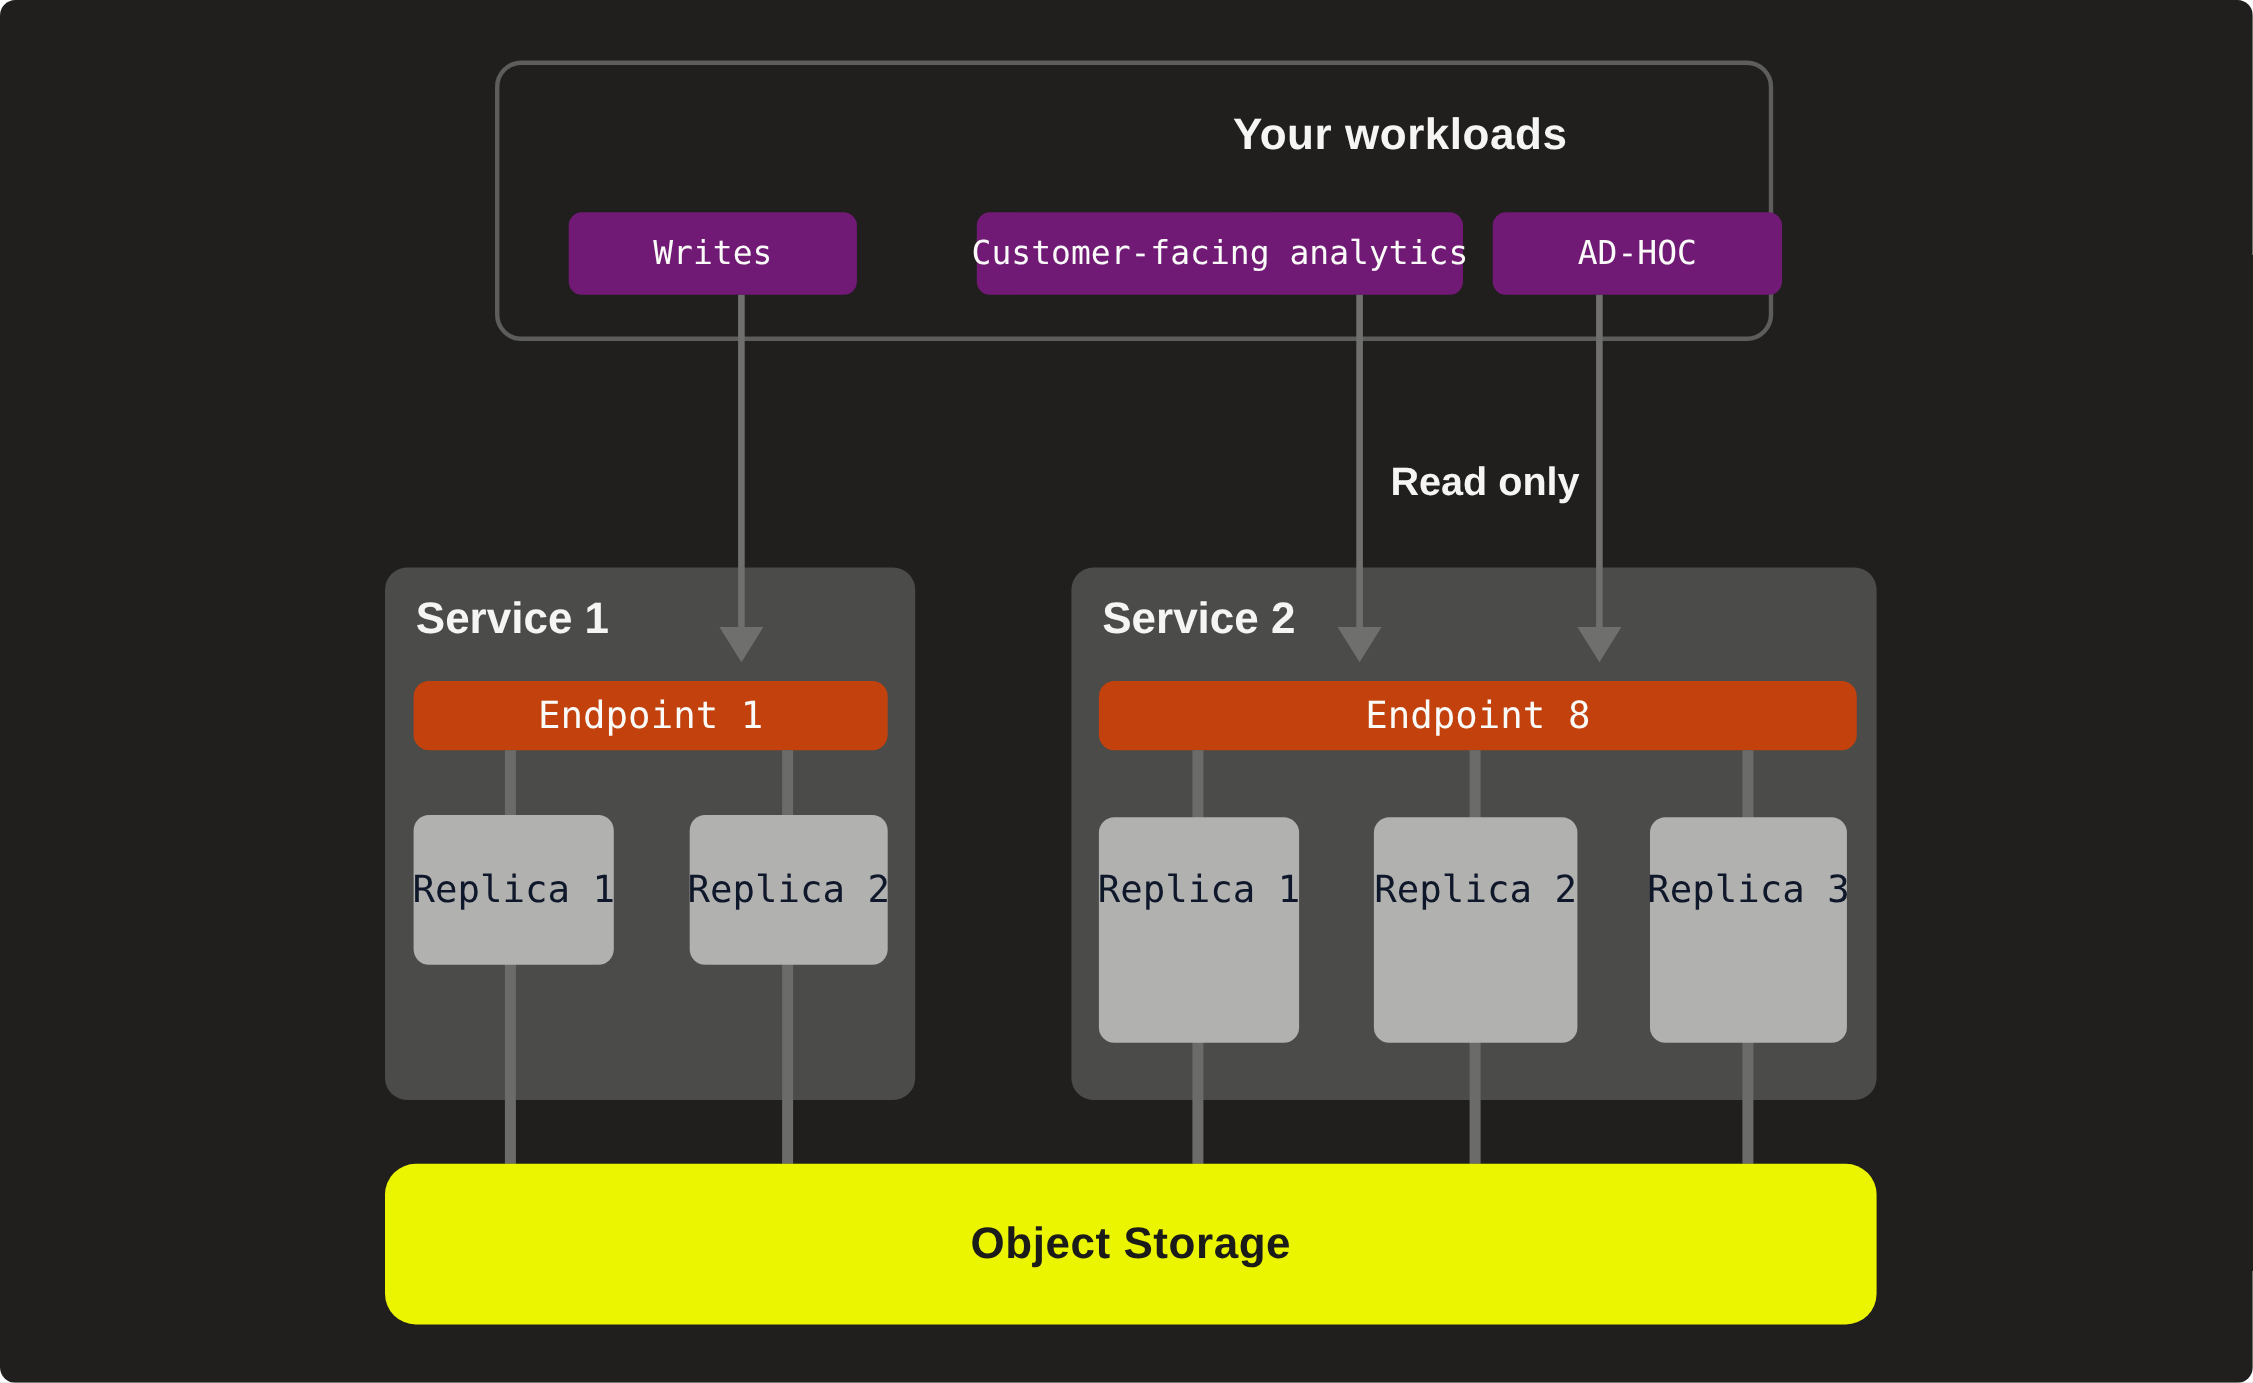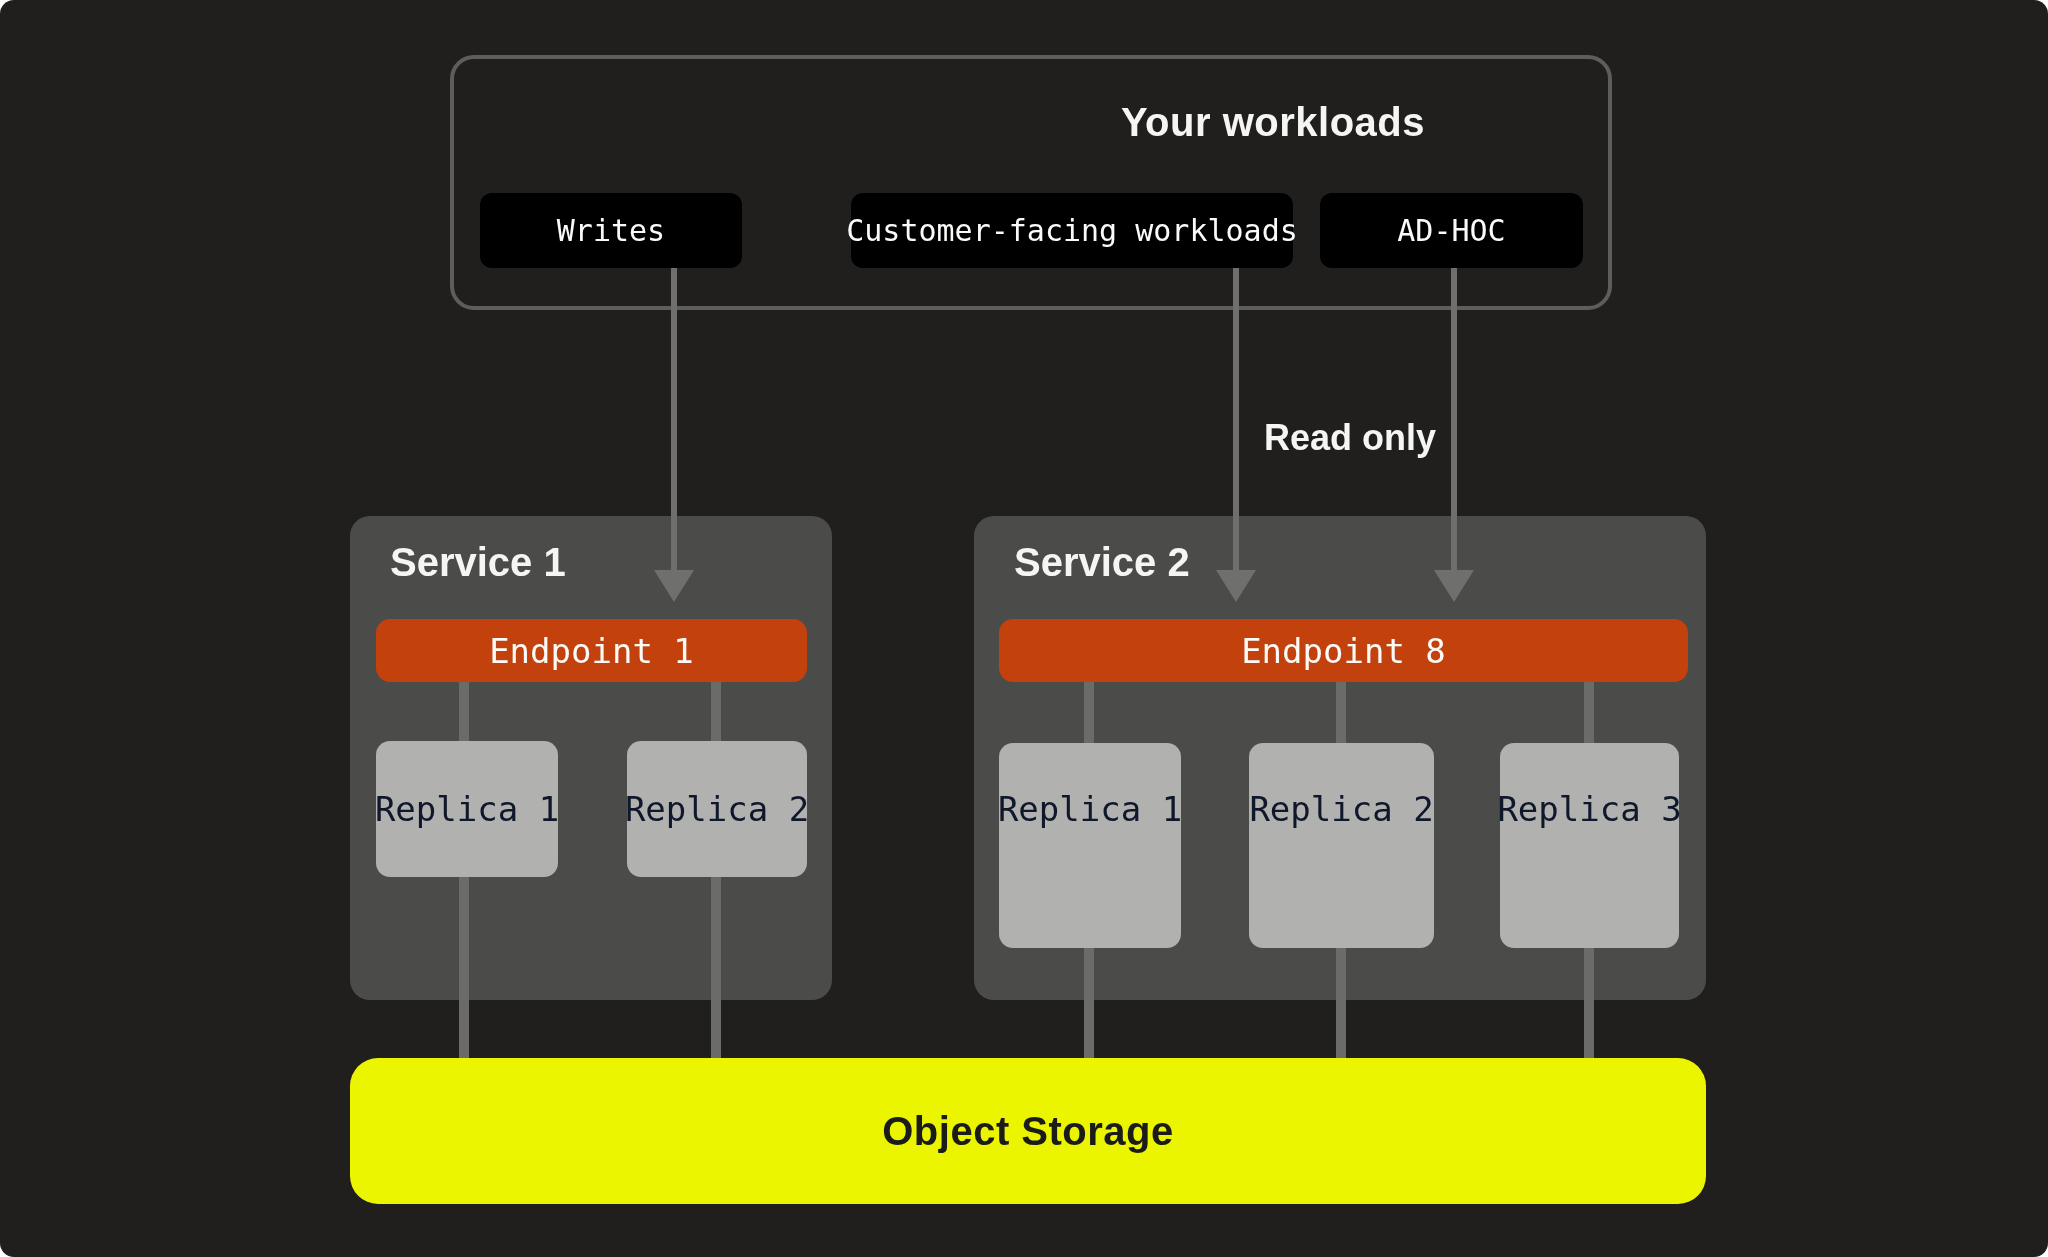--- a/index.html
+++ b/index.html
@@ -33,29 +33,30 @@
     text-align: right;
     color: #F5F5F3;
     font-size: 40px;
     font-weight: bold;
     letter-spacing: 0.5px;
   }
   .chip {
     position: absolute;
     top: 193px;
     height: 75px;
-    background: #000000;
+    background: #701a75;
     border-radius: 12px;
     color: #FAFAF8;
     font-family: "DejaVu Sans Mono", monospace;
     font-size: 30px;
     display: flex;
     align-items: center;
     justify-content: center;
     white-space: nowrap;
+    margin-left: 37px;
   }
   .chip-writes { left: 480px; width: 262px; }
   .chip-cfa    { left: 851px; width: 442px; }
   .chip-adhoc  { left: 1320px; width: 263px; }
 
   
   .service {
     position: absolute;
     top: 516px;
     height: 484px;
@@ -63,21 +64,20 @@
     border-radius: 20px;
   }
   .service-1 { left: 350px; width: 482px; }
   .service-2 { left: 974px; width: 732px; }
   .service-title {
     position: absolute;
     left: 28px; top: 24px;
     color: #F5F5F3;
     font-size: 40px;
     font-weight: bold;
-    margin-left: 12px;
   }
   .endpoint {
     position: absolute;
     top: 103px;
     height: 63px;
     background: #c2410c;
     border-radius: 14px;
     color: #FAFAF8;
     font-family: "DejaVu Sans Mono", monospace;
     font-size: 34px;
@@ -182,21 +182,21 @@
 <body>
 
 <div class="canvas">
 
   <div class="workloads-box"></div>
   <div class="workloads-title">Your workloads</div>
   <div class="chip chip-writes">
     <span>Writes</span>
   </div>
   <div class="chip chip-cfa">
-    <span>Customer-facing workloads</span>
+    <span>Customer-facing analytics</span>
   </div>
   <div class="chip chip-adhoc">
     <span>AD-HOC</span>
   </div>
 
   <div class="service service-1">
     <div class="service-title">Service 1</div>
     <div class="endpoint endpoint-1">
       <span>Endpoint 1</span>
     </div>

